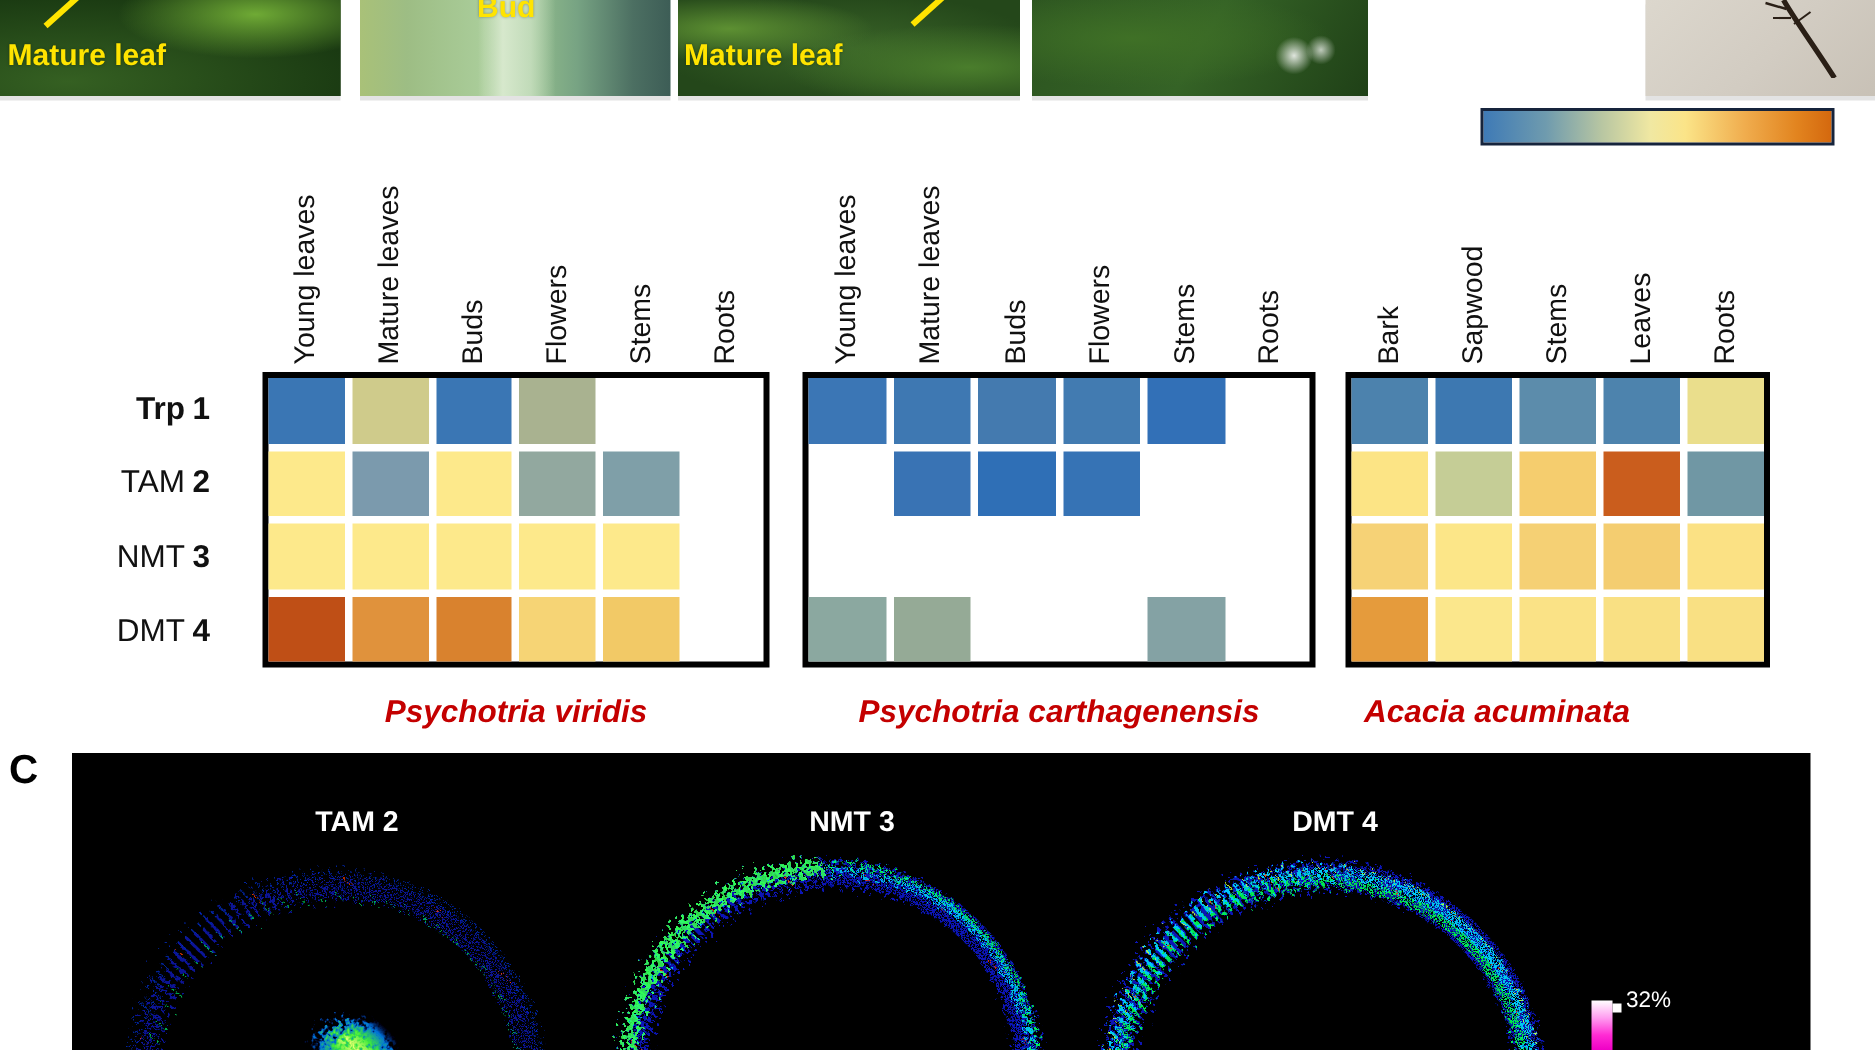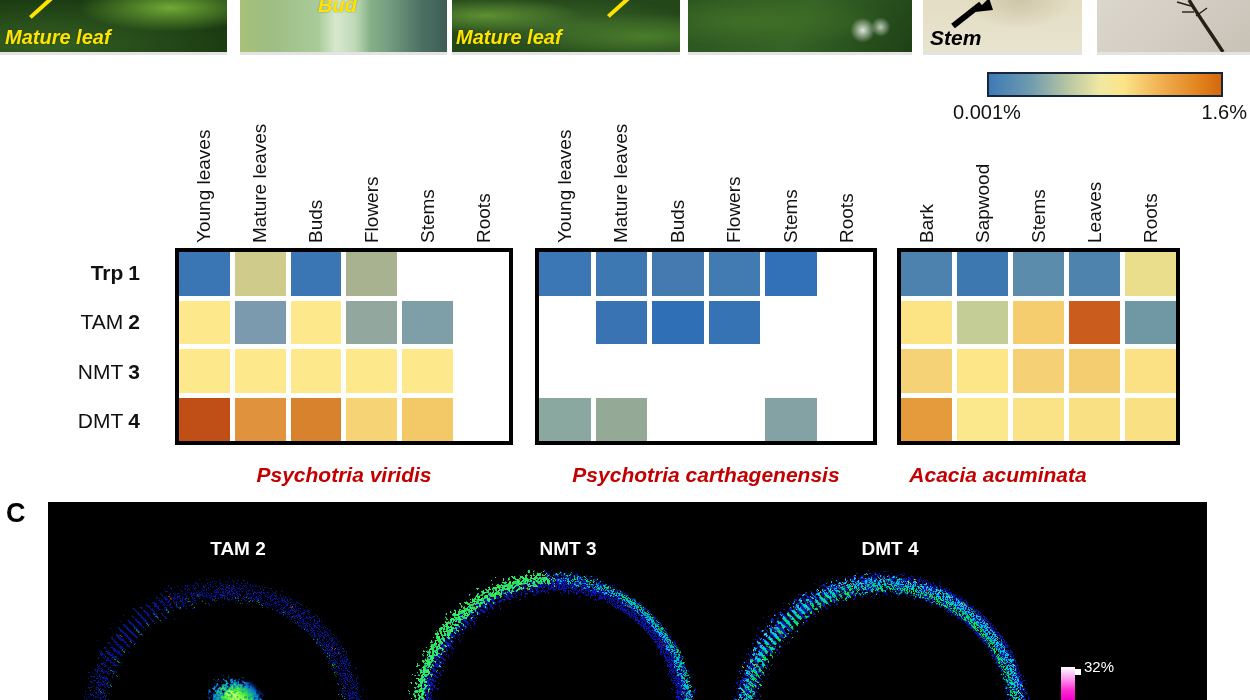--- a/index.html
+++ b/index.html
@@ -1,19 +1,19 @@
 <!DOCTYPE html>
 <html><head>
 <meta charset="utf-8">
 <style>
   html,body{margin:0;padding:0;background:#fff;font-family:"Liberation Sans",sans-serif;}
   #stage{position:relative;width:1250px;height:700px;overflow:hidden;background:#fff;}
 
   
-  .photo{position:absolute;top:0;height:52px;overflow:hidden;box-shadow:0 3px 0 #e3e3e3;font-style:italic;}
+  .photo{position:absolute;top:0;height:64px;overflow:hidden;box-shadow:0 3px 0 #e3e3e3;}
   .photo-label{position:absolute;font-weight:bold;font-size:20px;color:#ffe400;white-space:nowrap;
                text-shadow:0 0 2px rgba(0,0,0,.35);}
   .yellow-arrow{position:absolute;width:34px;height:4px;background:#ffe400;transform:rotate(-42deg);}
   #conc-bar-real{position:absolute;left:987px;top:72px;width:236px;height:25px;box-sizing:border-box;
             border:2px solid #16243c;
             background:linear-gradient(to right,#3e7ab6 0%,#6f9bae 18%,#b8c6a2 34%,#f0e8a2 48%,
                        #fbe488 58%,#f0ad4e 75%,#e2841f 90%,#d4680e 100%);}
   #conc-labels{position:absolute;left:953px;top:101px;width:294px;display:flex;
                justify-content:space-between;font-size:20px;color:#111;}
 
@@ -68,44 +68,31 @@
   </div>
 
   <div class="photo" style="left:688px;width:224px;background:
          radial-gradient(circle at 78% 58%,rgba(255,255,255,.85) 0%,rgba(255,255,255,0) 7%),
          radial-gradient(circle at 86% 52%,rgba(255,255,255,.7) 0%,rgba(255,255,255,0) 5%),
          radial-gradient(ellipse at 30% 40%,#3f7026 0%,rgba(0,0,0,0) 60%),
          linear-gradient(120deg,#2c5420 0%,#356326 50%,#1f4017 100%);">
     <span class="photo-label" style="left:5px;top:26px;"></span>
   </div>
 
-  <div class="photo" style="left:923px;width:159px;background:
-         radial-gradient(ellipse at 60% 0%,#cfc6a8 0%,rgba(0,0,0,0) 40%),
-         linear-gradient(180deg,#e3ddc4 0%,#e9e4cf 100%);">
-    <svg width="80" height="30" style="position:absolute;left:18px;top:-2px;" viewBox="0 0 80 30">
-      <line x1="12" y1="28" x2="40" y2="6" stroke="#000" stroke-width="6"></line>
-      <polygon points="34,14 48,0 52,12" fill="#000"></polygon>
-    </svg>
-    <span class="photo-label" style="left:7px;top:26px;color:#000;text-shadow:none;font-size:21px;">Stem</span>
-  </div>
 
   <div class="photo" style="left:1097px;width:153px;background:linear-gradient(135deg,#dcd7cd 0%,#d2ccc2 55%,#c8c1b6 100%);">
     <svg width="153" height="52" viewBox="0 0 153 52" style="position:absolute;left:0;top:0;">
       <path d="M92,0 C100,14 112,30 126,52" stroke="#2a1f16" stroke-width="3.5" fill="none"></path>
       <path d="M94,6 L80,2" stroke="#2a1f16" stroke-width="1.6" fill="none"></path>
       <path d="M97,12 L85,12" stroke="#2a1f16" stroke-width="1.4" fill="none"></path>
       <path d="M99,16 L110,8" stroke="#2a1f16" stroke-width="1.4" fill="none"></path>
     </svg>
   </div>
 
   <div id="conc-bar-real"></div>
-  <div id="conc-labels">
-    <span>0.001%</span>
-    <span>1.6%</span>
-  </div>
 
   <div class="row-label" style="top:261px;font-weight:bold;">
     <span>Trp</span><b>1</b></div>
   <div class="row-label" style="top:310px;">
     <span>TAM</span><b>2</b></div>
   <div class="row-label" style="top:360px;">
     <span>NMT</span><b>3</b></div>
   <div class="row-label" style="top:409px;">
     <span>DMT</span><b>4</b></div>
 

